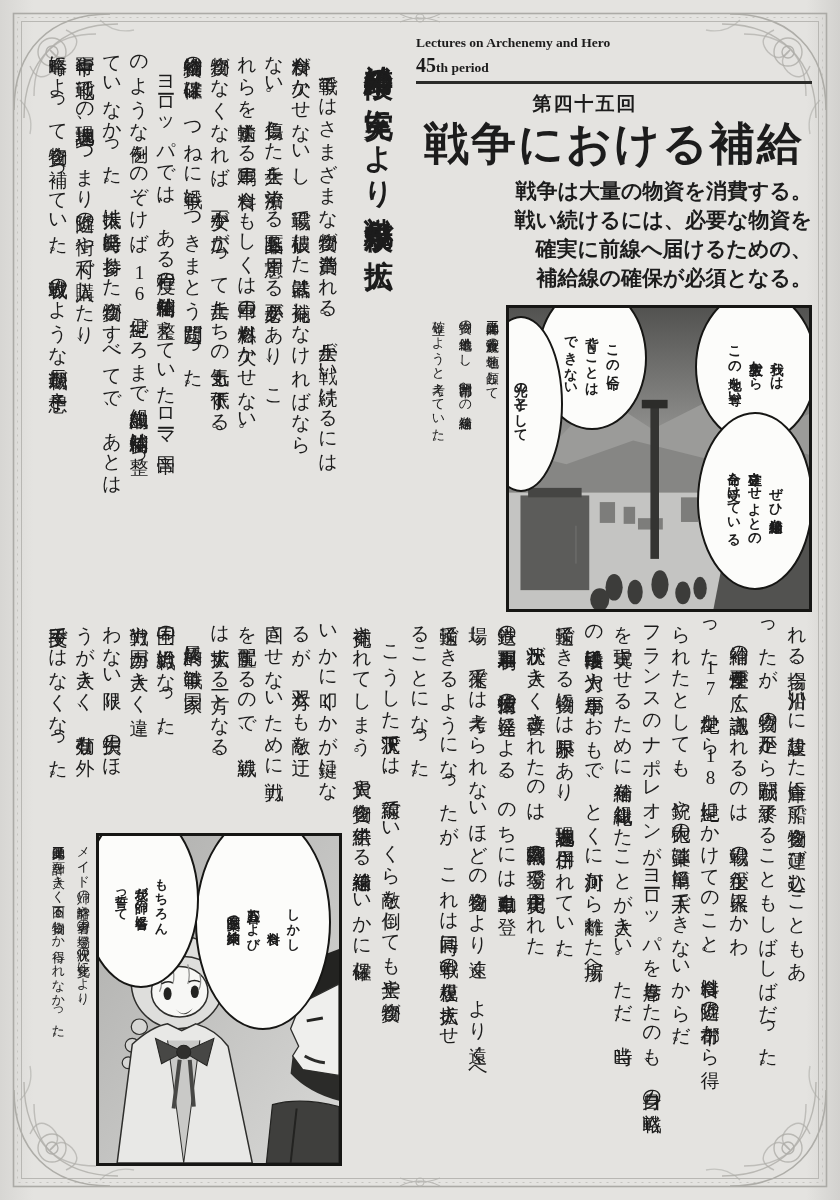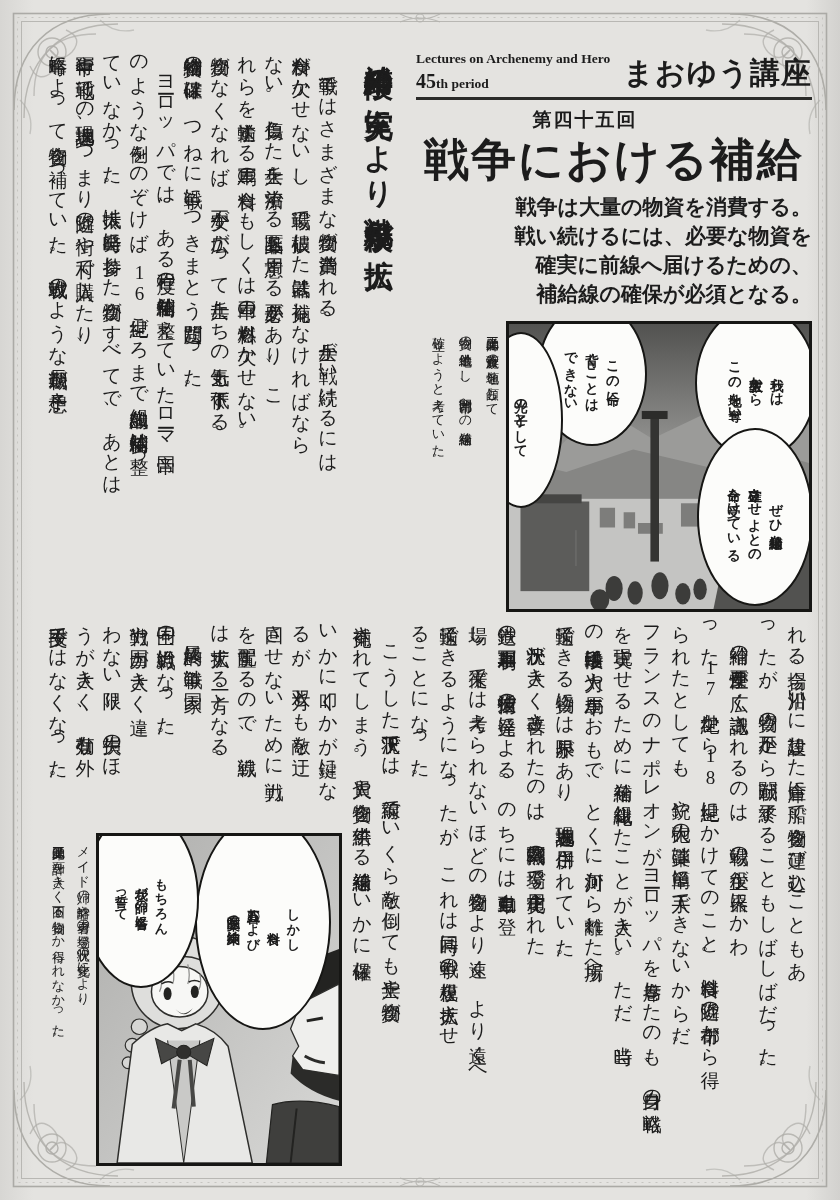--- a/index.html
+++ b/index.html
@@ -19,21 +19,21 @@
   .ts-left{width:370px;display:flex;padding-top:8px;box-sizing:border-box;}
   .s1-body{flex:1;font-size:19px;line-height:27px;height:100%;letter-spacing:.5px;}
   .s1-headline{
     writing-mode:vertical-rl;text-orientation:upright;
     font-weight:bold;font-size:29px;line-height:46px;letter-spacing:2px;
     margin:0 8px 0 14px;
   }
   .ts-right{flex:1;padding-left:6px;display:flex;flex-direction:column;box-sizing:border-box;}
   .header-row{display:flex;justify-content:space-between;align-items:flex-end;
     border-bottom:3px solid #2b2b29;padding-bottom:3px;}
-  .eng{font-size:13.5px;font-weight:bold;line-height:1.3;margin-top:16px;}
+  .eng{font-size:13.5px;font-weight:bold;line-height:1.3;}
   .eng .num{font-size:20px;}
   .series{font-size:30px;font-weight:bold;font-family:"Liberation Sans","DejaVu Sans",sans-serif;letter-spacing:1px;}
   .episode{text-align:center;padding-right:58px;font-size:19px;font-weight:bold;margin-top:7px;
     font-family:"Liberation Sans","DejaVu Sans",sans-serif;letter-spacing:2px;}
   .main-title{font-size:45px;font-weight:bold;text-align:center;letter-spacing:2px;line-height:1.12;margin-top:2px;}
   .intro{font-size:21px;font-weight:bold;text-align:right;line-height:29px;margin-top:8px;}
 
   .panel-row{display:flex;margin-top:12px;flex:1;}
   .p1-caption{width:90px;font-size:13px;line-height:27px;padding-top:6px;box-sizing:border-box;letter-spacing:.5px;}
   .panel{position:relative;border:3px solid #161614;background:#cfcfcd;overflow:hidden;flex:1;}
@@ -111,21 +111,20 @@
 略奪によって物資を補っていた。攻城戦のような長期戦が予想さ</div>
       <div class="s1-headline">補給手段の充実により戦争規模が拡大</div>
     </div>
 
     <div class="ts-right">
       <div class="header-row">
         <div class="eng">
           <div>Lectures on Archenemy and Hero</div>
           <div><span class="num">45</span><span>th period</span></div>
         </div>
-        <div class="series">まおゆう講座</div>
       </div>
       <div class="episode">第四十五回</div>
       <div class="main-title">戦争における補給</div>
       <div class="intro vtext-h" style="white-space:pre-line;">戦争は大量の物資を消費する。
 戦い続けるには、必要な物資を
 確実に前線へ届けるための、
 補給線の確保が必須となる。</div>
 
       <div class="panel-row">
         <div class="vtext p1-caption">王弟元帥は蒼魔族の領地を占領して

